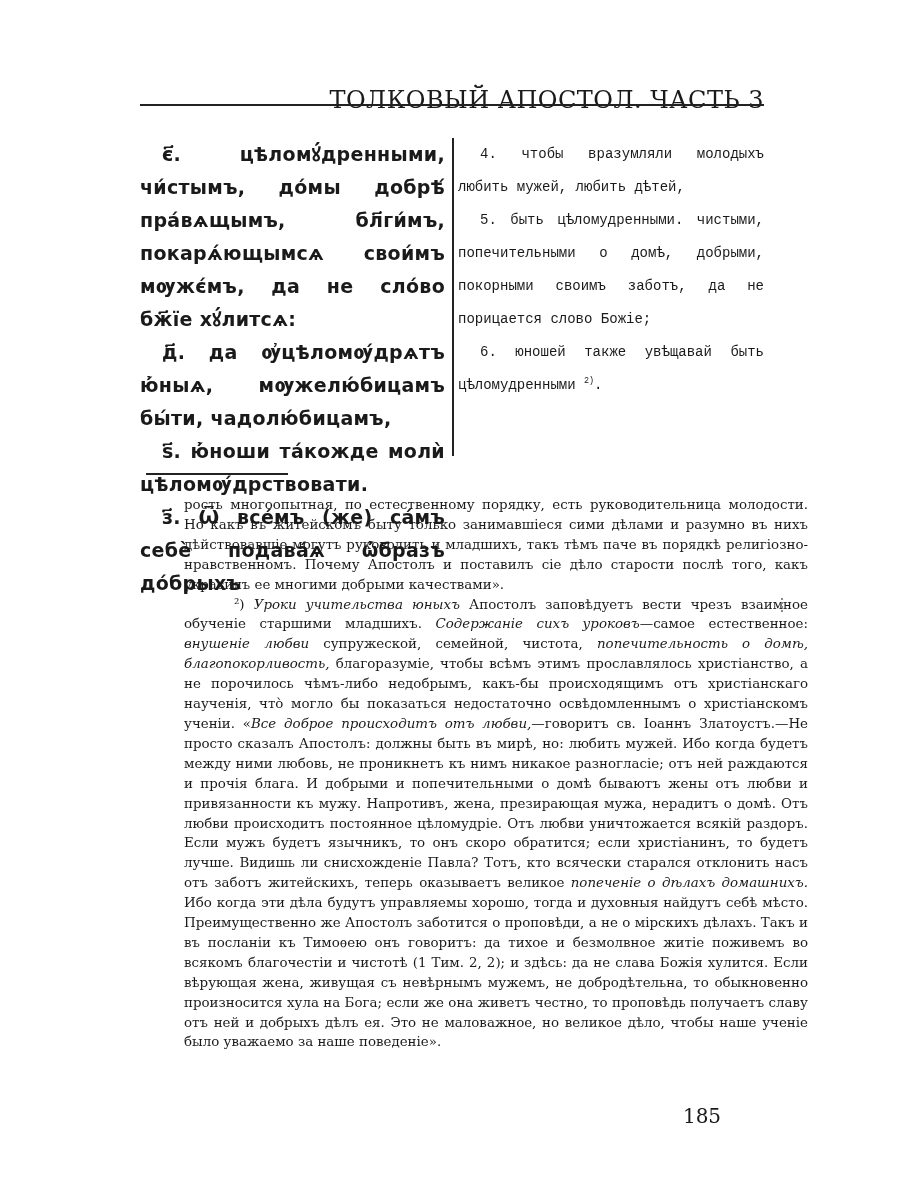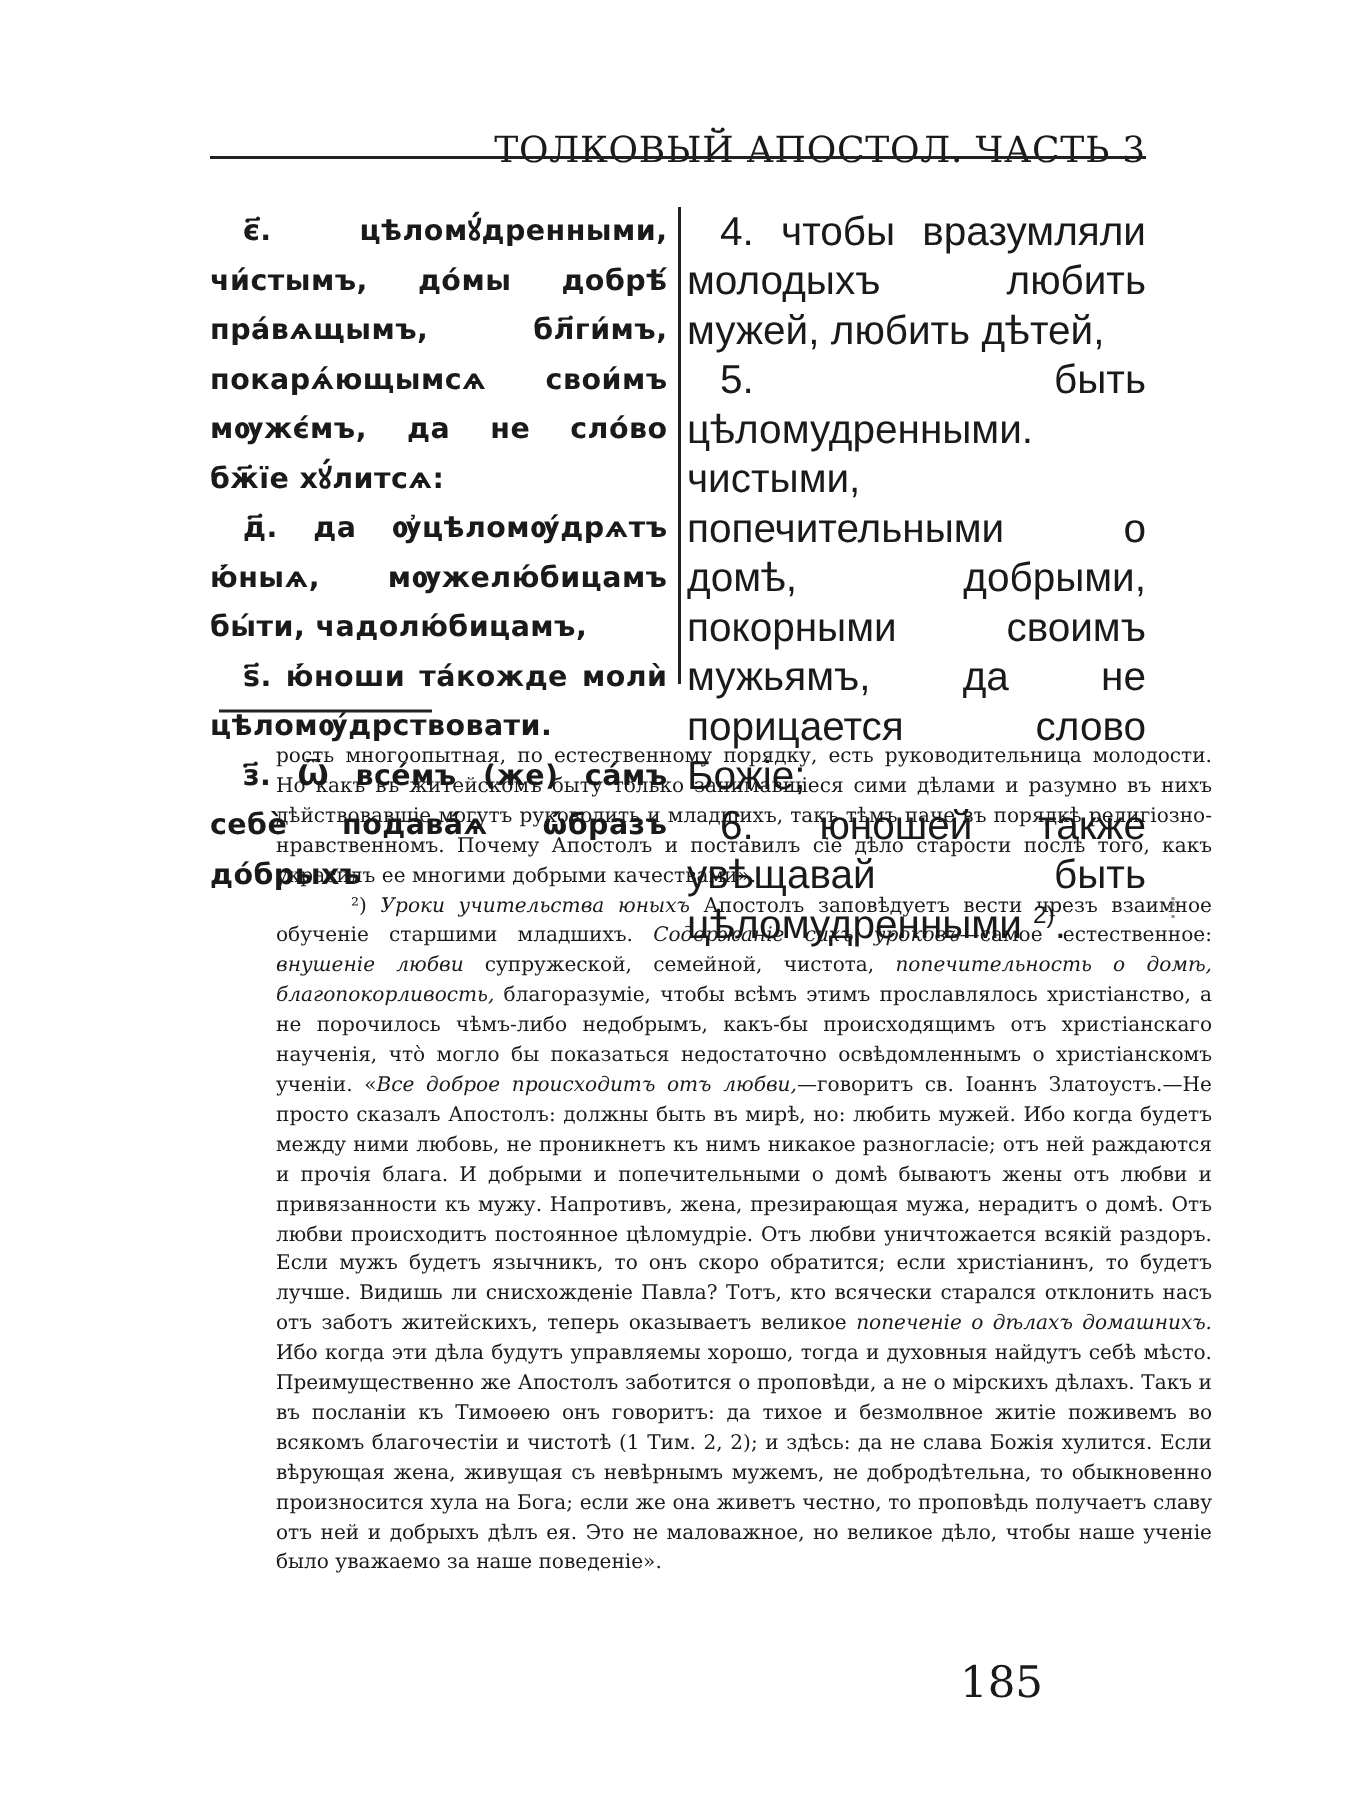--- a/index.html
+++ b/index.html
@@ -18,39 +18,39 @@
   .col-left {
     position: absolute; left: 0; top: 0; width: 305px;
     font-family: "DejaVu Sans", sans-serif; font-weight: bold; font-size: 19px;
     line-height: 33px; text-align: justify; letter-spacing: 0.3px;
   }
   .col-divider {
     position: absolute; left: 312px; top: 0; width: 2px; height: 318px; background: #222;
   }
   .col-right {
     position: absolute; left: 318px; top: 0; width: 306px;
-    font-family: Liberation Sans, sans-serif; font-size: 27px;
+    font-family: Liberation Mono, monospace; font-size: 14px;
     line-height: 33px; text-align: justify;
   }
   .verse { text-indent: 22px; margin: 0; }
   .footnote-rule {
     position: absolute; left: 146px; top: 473px; width: 142px; height: 1.5px; background: #222;
   }
   .footnotes {
     position: absolute; left: 140px; top: 495px; width: 624px;
     font-family: "DejaVu Serif", serif; font-size: 13.4px;
     line-height: 19.9px; text-align: justify; color: #1a1a1a; margin-left: 44px;
   }
   .footnotes p { margin: 0; }
   .fn-indent { text-indent: 50px; }
   .it { font-style: italic; }
   sup { font-size: 0.6em; vertical-align: super; line-height: 0; }
   .page-number {
-    position: absolute; left: 640px; top: 1104px; width: 124px; text-align: left;
-    font-family: "DejaVu Serif", serif; font-size: 29px;
+    position: absolute; left: 640px; top: 1104px; width: 124px; text-align: center;
+    font-family: "DejaVu Serif", serif; font-size: 20px;
   }
   .margin-mark {
     position: absolute; left: 781px; top: 598px; width: 2px; height: 14px;
     border-left: 2px dotted #888;
   }
 </style>
 </head>
 <body>
 
 <div class="header">ТОЛКОВЫЙ АПОСТОЛ. ЧАСТЬ 3</div>
@@ -59,21 +59,21 @@
 <div class="cols">
   <div class="col-left">
     <p class="verse"><span>є҃.</span> <span>цѣломꙋ́дренными, чи́стымъ, до́мы добрѣ́ пра́вѧщымъ, бл҃ги́мъ, покарѧ́ющымсѧ свои́мъ мѹжє́мъ, да не сло́во бж҃їе хꙋ́литсѧ:</span></p>
     <p class="verse"><span>д҃.</span> <span>да ѹ҆цѣломѹ́дрѧтъ ю҆́ныѧ, мѹжелю́бицамъ бы́ти, чадолю́бицамъ,</span></p>
     <p class="verse"><span>ѕ҃.</span> <span>ю҆́ноши та́кожде молѝ цѣломѹ́дрствовати.</span></p>
     <p class="verse"><span>з҃.</span> <span>Ѿ все́мъ (же) са́мъ себѐ подава́ѧ ѡ҆́бразъ до́брыхъ</span></p>
   </div>
   <div class="col-divider"></div>
   <div class="col-right">
     <p class="verse"><span>4.</span> <span>чтобы вразумляли молодыхъ любить мужей, любить дѣтей,</span></p>
-    <p class="verse"><span>5.</span> <span>быть цѣломудренными. чистыми, попечительными о домѣ, добрыми, покорными своимъ мужьямъ, да не порицается слово Божіе;</span></p>
+    <p class="verse"><span>5.</span> <span>быть цѣломудренными. чистыми, попечительными о домѣ, добрыми, покорными своимъ заботъ, да не порицается слово Божіе;</span></p>
     <p class="verse"><span>6.</span> <span>юношей также увѣщавай быть цѣломудренными</span> <sup>2)</sup>.</p>
   </div>
 </div>
 
 <div class="footnote-rule"></div>
 
 <div class="footnotes">
   <p>рость многоопытная, по естественному порядку, есть руководительница молодости. Но какъ въ житейскомъ быту только занимавшіеся сими дѣлами и разумно въ нихъ дѣйствовавшіе могутъ руководить и младшихъ, такъ тѣмъ паче въ порядкѣ религіозно-нравственномъ. Почему Апостолъ и поставилъ сіе дѣло старости послѣ того, какъ украсилъ ее многими добрыми качествами».</p>
   <p class="fn-indent"><span>²)</span> <span id="fn2-body"><span class="it">Уроки учительства юныхъ</span><span> Апостолъ заповѣдуетъ вести чрезъ взаимное обученіе старшими младшихъ. </span><span class="it">Содержаніе сихъ уроковъ</span><span>—самое естественное: </span><span class="it">внушеніе любви</span><span> супружеской, семейной, чистота, </span><span class="it">попечительность о домѣ, благопокорливость,</span><span> благоразуміе, чтобы всѣмъ этимъ прославлялось христіанство, а не порочилось чѣмъ-либо недобрымъ, какъ-бы происходящимъ отъ христіанскаго наученія, что̀ могло бы показаться недостаточно освѣдомленнымъ о христіанскомъ ученіи. «</span><span class="it">Все доброе происходитъ отъ любви,</span><span>—говоритъ св. Іоаннъ Златоустъ.—Не просто сказалъ Апостолъ: должны быть въ мирѣ, но: любить мужей. Ибо когда будетъ между ними любовь, не проникнетъ къ нимъ никакое разногласіе; отъ ней раждаются и прочія блага. И добрыми и попечительными о домѣ бываютъ жены отъ любви и привязанности къ мужу. Напротивъ, жена, презирающая мужа, нерадитъ о домѣ. Отъ любви происходитъ постоянное цѣломудріе. Отъ любви уничтожается всякій раздоръ. Если мужъ будетъ язычникъ, то онъ скоро обратится; если христіанинъ, то будетъ лучше. Видишь ли снисхожденіе Павла? Тотъ, кто всячески старался отклонить насъ отъ заботъ житейскихъ, теперь оказываетъ великое </span><span class="it">попеченіе о дѣлахъ домашнихъ.</span><span> Ибо когда эти дѣла будутъ управляемы хорошо, тогда и духовныя найдутъ себѣ мѣсто. Преимущественно же Апостолъ заботится о проповѣди, а не о мірскихъ дѣлахъ. Такъ и въ посланіи къ Тимоѳею онъ говоритъ: да тихое и безмолвное житіе поживемъ во всякомъ благочестіи и чистотѣ (1 Тим. 2, 2); и здѣсь: да не слава Божія хулится. Если вѣрующая жена, живущая съ невѣрнымъ мужемъ, не добродѣтельна, то обыкновенно произносится хула на Бога; если же она живетъ честно, то проповѣдь получаетъ славу отъ ней и добрыхъ дѣлъ ея. Это не маловажное, но великое дѣло, чтобы наше ученіе было уважаемо за наше поведеніе».</span></span></p>
 </div>

